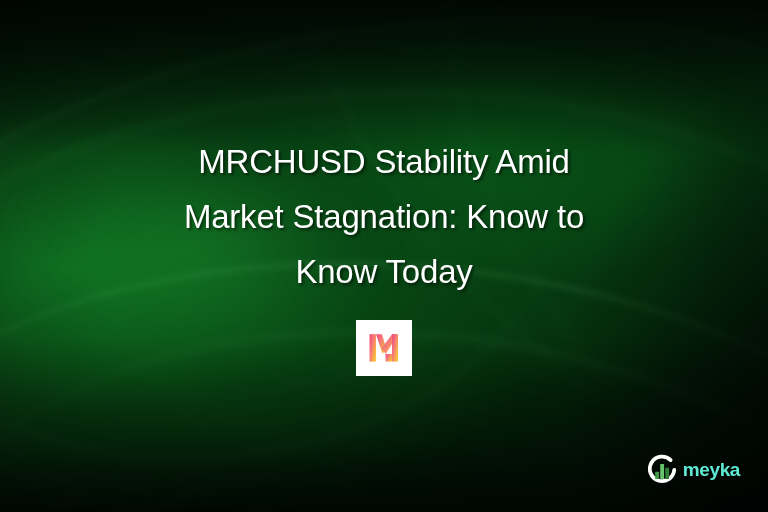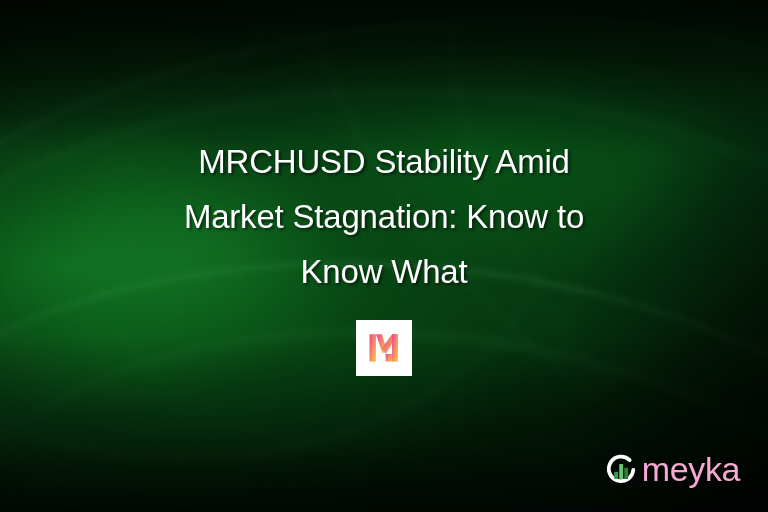--- a/index.html
+++ b/index.html
@@ -183,23 +183,23 @@
     position: absolute;
     right: 28px;
     bottom: 24px;
     display: flex;
     align-items: center;
     gap: 3px;
     z-index: 5;
   }
   .brand-mark { width: 36px; height: 36px; display: block; }
   .brand-name {
-    color: #f9a8d4;
-    font-size: 34px;
-    font-weight: 400;
+    color: #5eead4;
+    font-size: 19px;
+    font-weight: 700;
     letter-spacing: -0.4px;
     line-height: 1;
     padding-bottom: 2px;
   }
 </style>
 </head>
 <body>
 
 <div class="canvas">
 
@@ -215,21 +215,21 @@
     <div class="streak streak-f"></div>
   </div>
   <div class="bg-layer bg-dark-top"></div>
   <div class="bg-layer bg-dark-bottom"></div>
   <div class="bg-layer bg-dark-right"></div>
   <div class="bg-layer vignette"></div>
 
   <h1 class="title">
     <span class="title-line">MRCHUSD Stability Amid</span>
     <span class="title-line">Market Stagnation: Know to</span>
-    <span class="title-line">Know What</span>
+    <span class="title-line">Know Today</span>
   </h1>
 
   <div class="asset-logo">
     <span>
       <svg width="34" height="32" viewBox="0 0 34 32" aria-hidden="true">
         <defs>
           <linearGradient id="mgrad" x1="0" y1="0.1" x2="1" y2="0.9">
             <stop offset="0%" stop-color="#f24f73"></stop>
             <stop offset="34%" stop-color="#f4717f"></stop>
             <stop offset="62%" stop-color="#f79a56"></stop>

